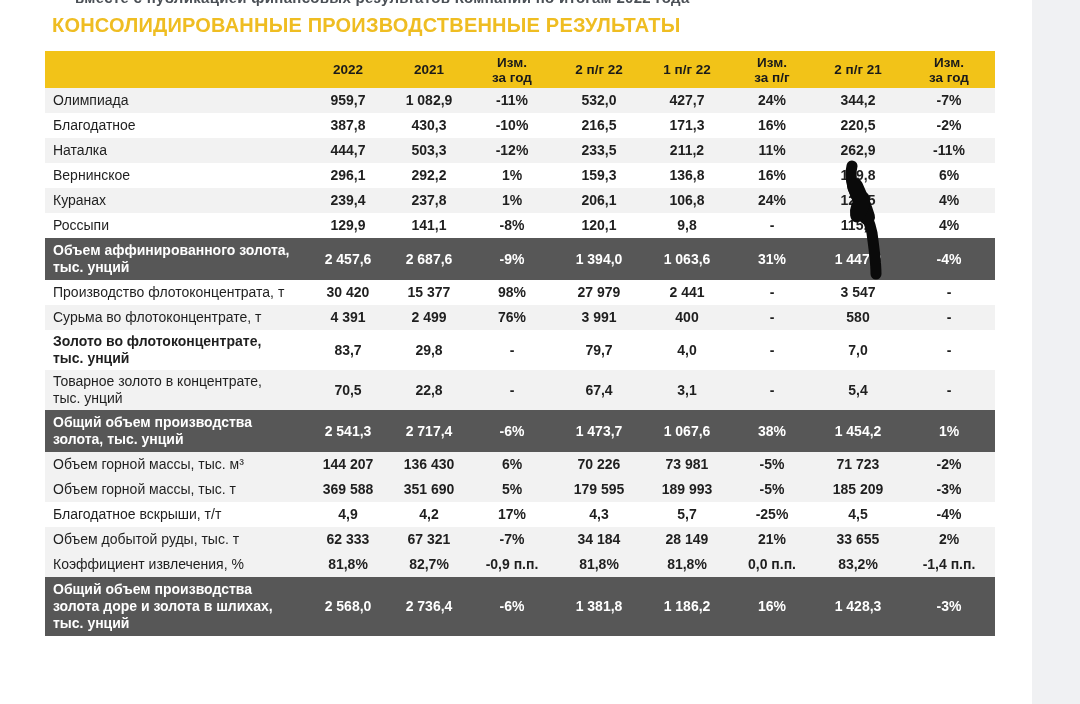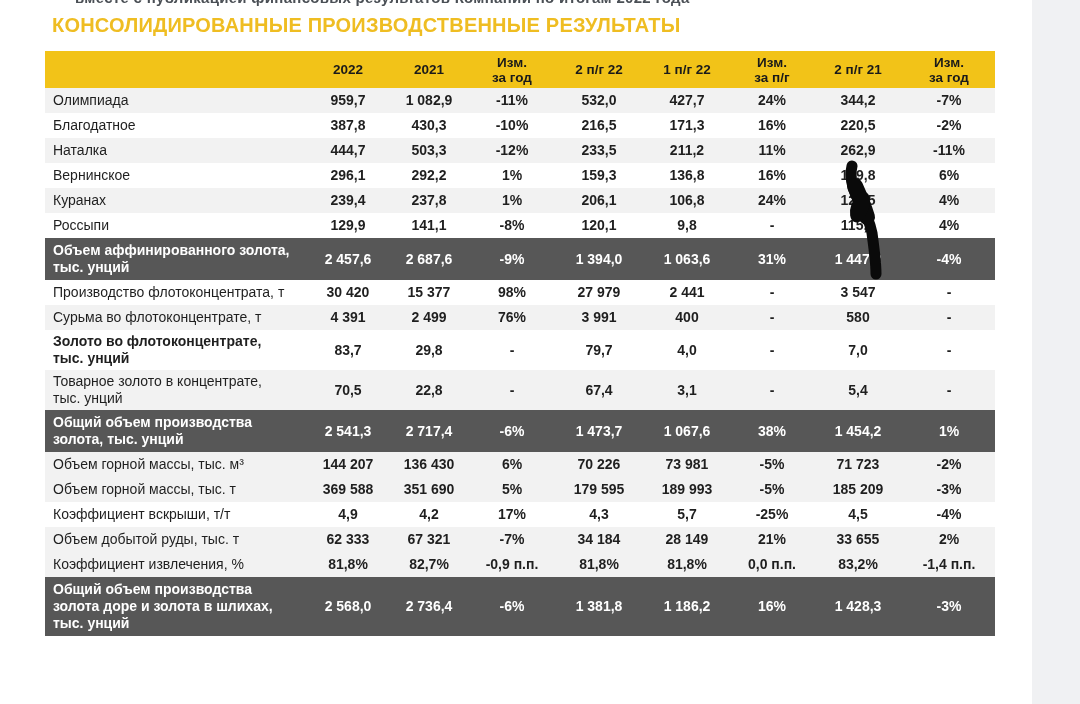--- a/index.html
+++ b/index.html
@@ -241,21 +241,21 @@
           <td class="num">369 588</td>
           <td class="num">351 690</td>
           <td class="num">5%</td>
           <td class="num">179 595</td>
           <td class="num">189 993</td>
           <td class="num">-5%</td>
           <td class="num">185 209</td>
           <td class="num">-3%</td>
         </tr>
         <tr class="white">
-          <td class="label">Коэффициент вскрыши, т/т</td>
+          <td class="label">Благодатное вскрыши, т/т</td>
           <td class="num">4,9</td>
           <td class="num">4,2</td>
           <td class="num">17%</td>
           <td class="num">4,3</td>
           <td class="num">5,7</td>
           <td class="num">-25%</td>
           <td class="num">4,5</td>
           <td class="num">-4%</td>
         </tr>
         <tr class="grey">

